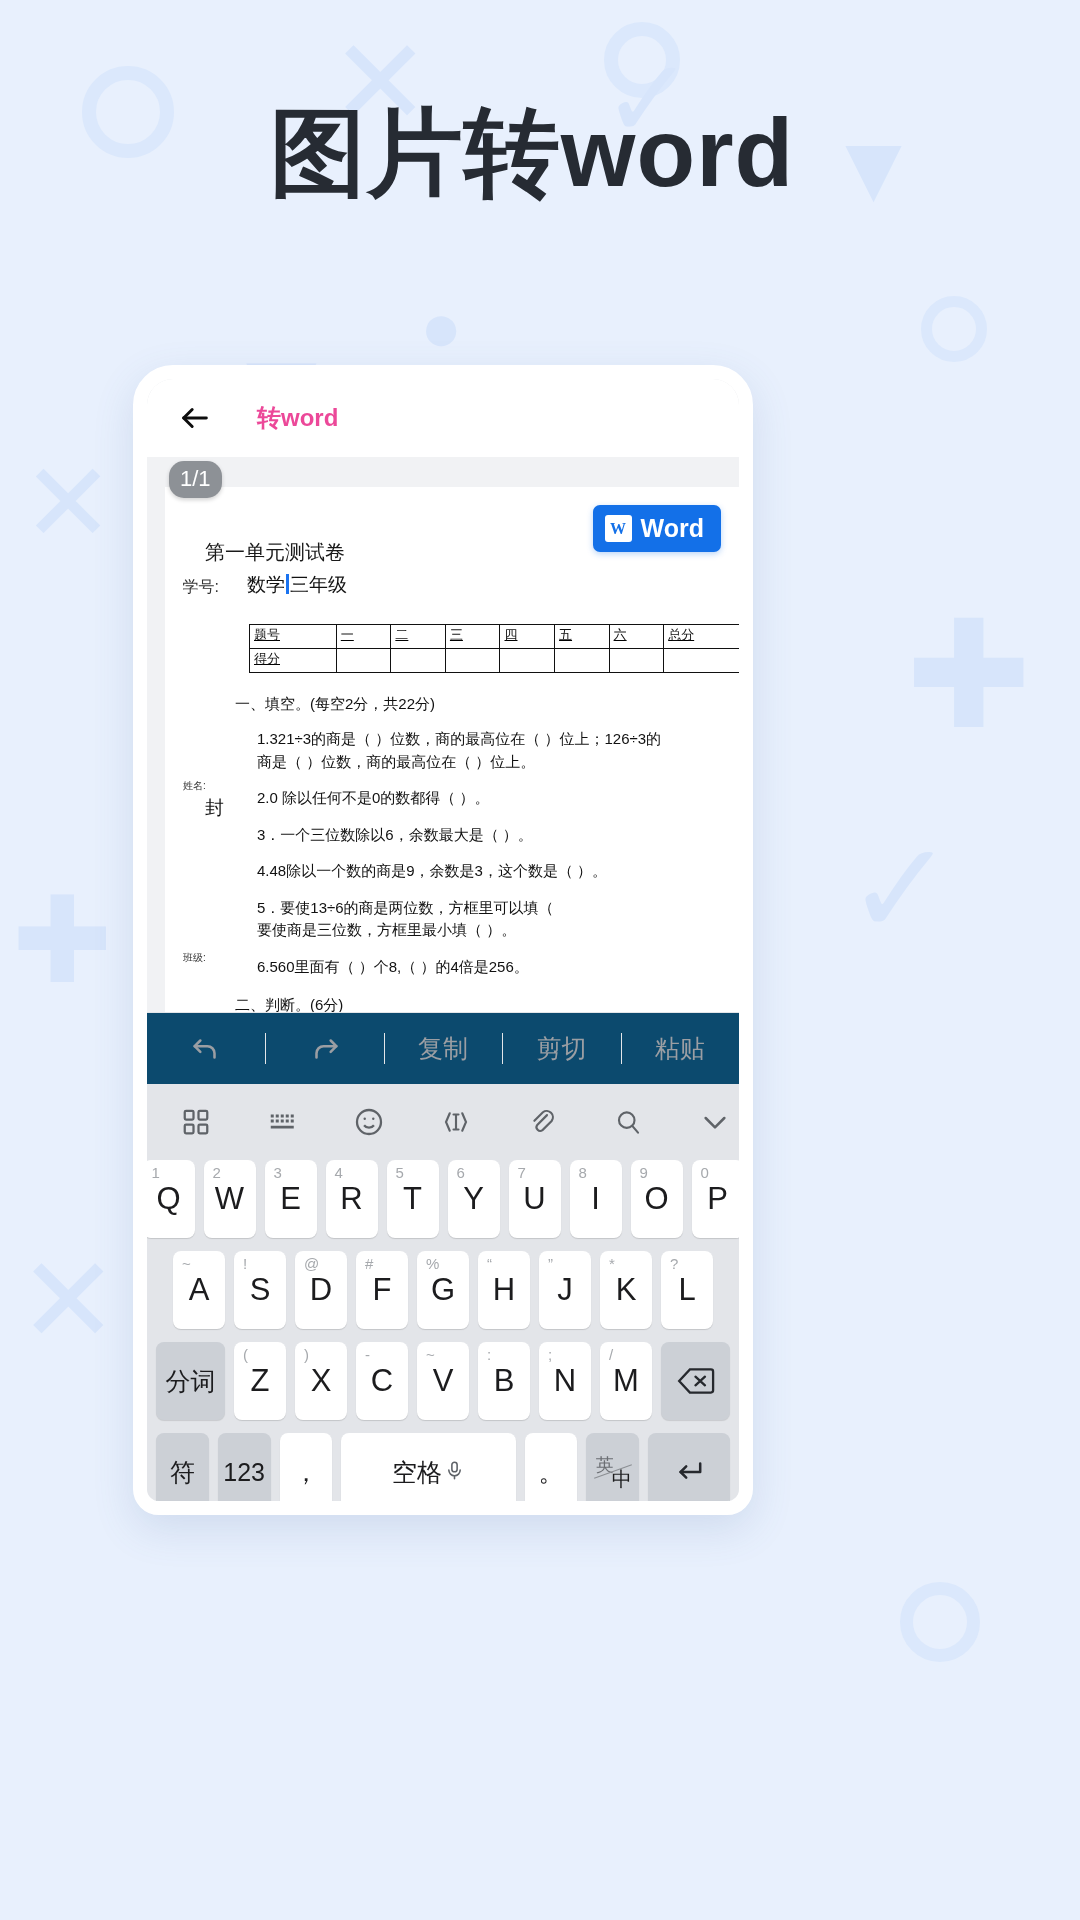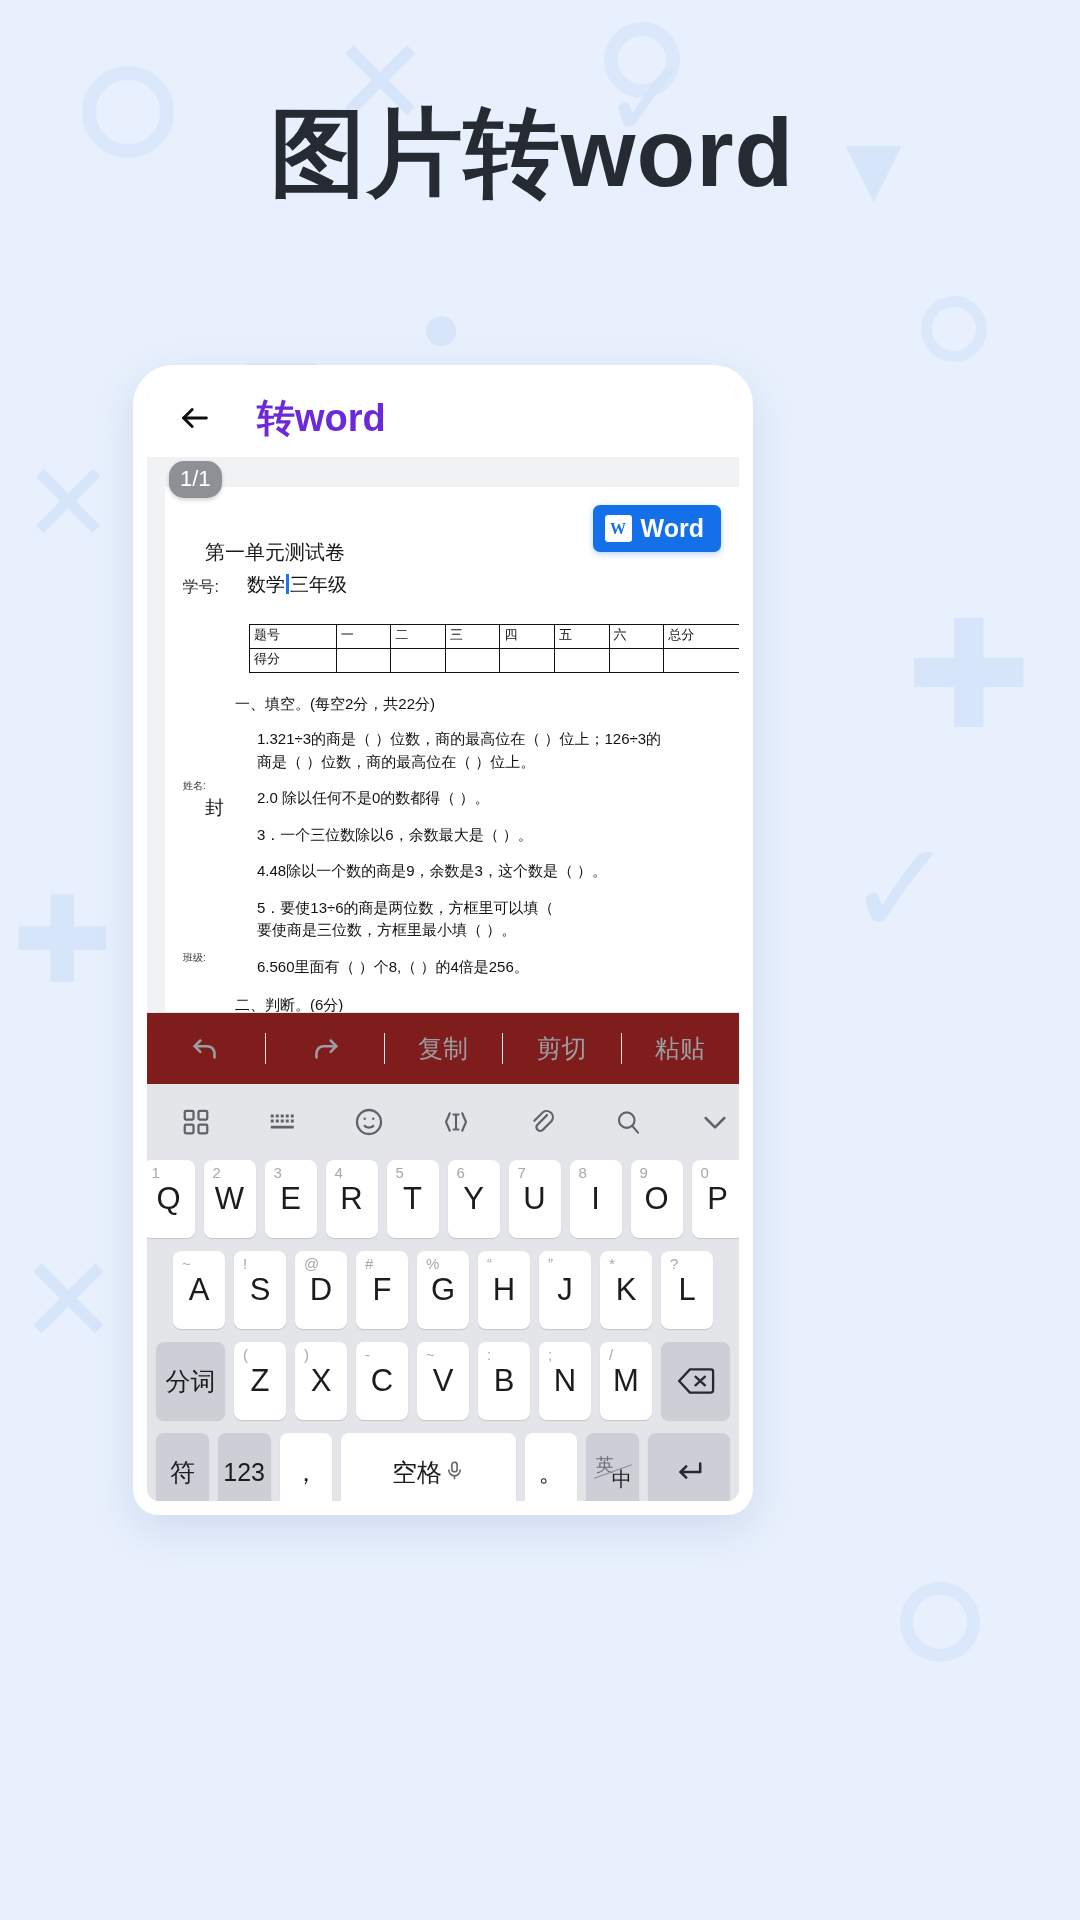--- a/index.html
+++ b/index.html
@@ -40,21 +40,21 @@
   }
 
   
   .app-header {
     height:78px; background:#fff;
     display:flex; align-items:center;
     padding:0 0 0 26px;
     border-radius:26px 26px 0 0;
   }
   .back-arrow { width:44px; height:44px; display:flex; align-items:center; justify-content:center; cursor:pointer; }
-  .app-title { font-size:38px; font-weight:700; color:#6d28d9; margin-left:40px; }
+  .app-title { font-size:24px; font-weight:700; color:#ec4899; margin-left:40px; }
 
   
   .doc-wrap { position:relative; background:#f1f2f4; height:555px; }
   .page-badge {
     position:absolute; left:22px; top:4px; z-index:4;
     background:#8d9196; color:#fff; font-size:22px;
     padding:5px 11px 6px; border-radius:15px;
     box-shadow:0 2px 4px rgba(0,0,0,.18);
   }
   .doc-page {
@@ -76,33 +76,33 @@
     color:#1370e8;font-size:16px;font-weight:700;
     font-family:"Liberation Serif",serif;
   }
 
   .doc-title { font-size:20px; color:#1a1a1a; margin:30px 0 0 40px; }
   .doc-row-meta { display:flex; align-items:flex-end; margin:6px 0 0 0; }
   .side-label { font-size:16px; color:#333; width:60px; text-align:right; padding-right:6px; }
   .subject { font-size:19px; color:#111; margin-left:22px; position:relative; }
   .caret { display:inline-block; width:3px; height:20px; background:#1a73f0; vertical-align:-3px; margin:0 1px; }
 
-  table.score { border-collapse:collapse; margin:26px 0 0 84px; width:502px; }
+  table.score { border-collapse:collapse; margin:26px 0 0 84px; width:502px;text-decoration:underline; }
   table.score td { border:1px solid #111; height:24px; font-size:13px; color:#111; padding:1px 4px; vertical-align:top; }
 
   .doc-body { margin:22px 0 0 0; position:relative; }
   .q-line { font-size:15px; color:#111; line-height:1.5; margin:0 20px 0 92px; }
   .q-gap { margin-top:14px; }
   .sec-head { font-size:15px; color:#111; margin:16px 0 0 70px; }
   .vert-label { position:absolute; font-size:10px; color:#333; left:18px; }
   .vert-big { position:absolute; font-size:19px; color:#111; left:40px; }
 
   
   .edit-bar {
-    height:72px; background:#7f1d1d;
+    height:72px; background:#0c4a6e;
     display:flex; align-items:center;
     border-top:1px solid #e4e6e9;
   }
   .edit-bar .cell {
     flex:1; text-align:center; font-size:25px; color:#9b9ea3;
     display:flex;align-items:center;justify-content:center;height:100%;
     cursor:pointer; position:relative;
   }
   .edit-bar .cell + .cell::before {
     content:""; position:absolute; left:0; top:20px; bottom:20px; width:1px; background:#e4e6e9;

